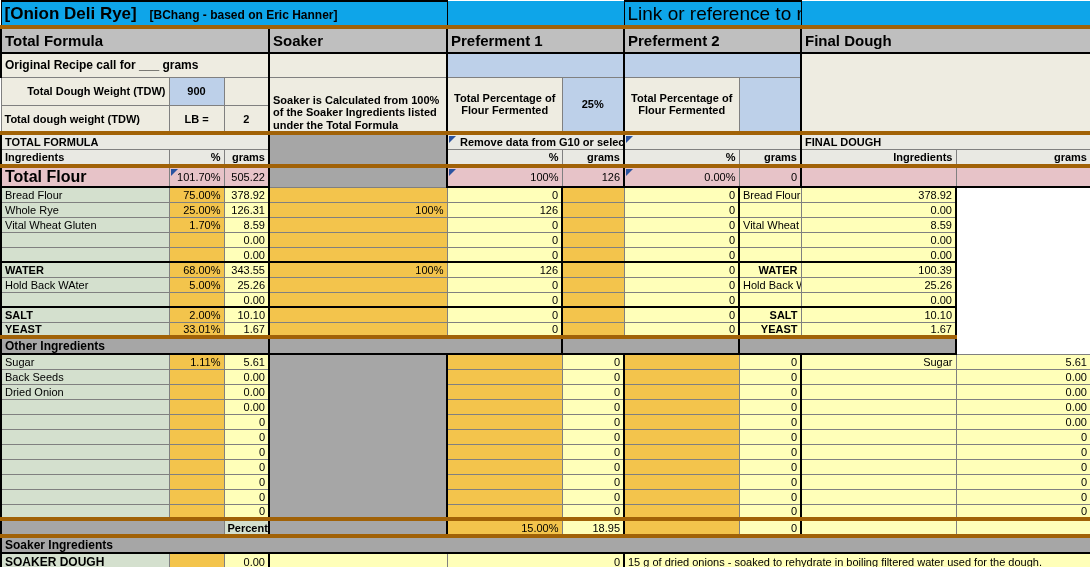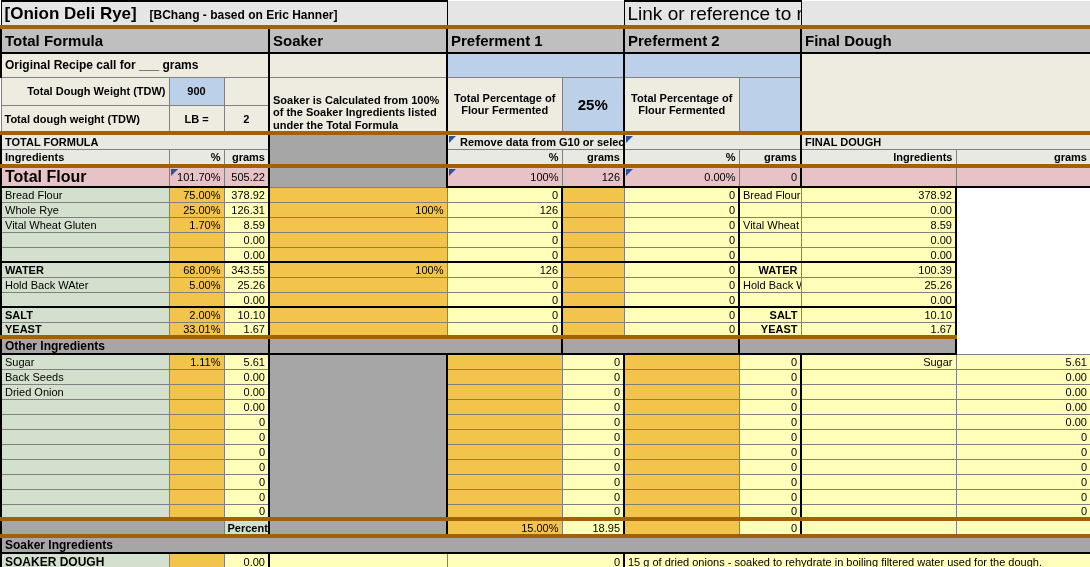--- a/index.html
+++ b/index.html
@@ -9,21 +9,21 @@
     font-family: "Liberation Sans", sans-serif;
     font-size: 11px;
     color: #000;
     overflow: hidden;
   }
   table.sheet { border-collapse: collapse; table-layout: fixed; width: 1090px; }
   td { padding: 0 3px; overflow: hidden; white-space: nowrap;
        border: 1px solid #808080; height: 15px; vertical-align: middle; }
 
   
-  .white   { background:#e5e5e5;margin-left:20px; }
+  .white   { background:#0ea5e9;margin-left:20px; }
   .gray    { background:#bfbfbf; }
   .gray2   { background:#a6a6a6; }
   .cream   { background:#eeece1; }
   .lgray   { background:#e9e9e3; }
   .blue    { background:#bdd0e9; }
   .pink    { background:#e7c3c8; }
   .green   { background:#d4e0ce; }
   .gold    { background:#f5c githubD; }
   .gold    { background:#f3c44c; }
   .pale    { background:#ffffb9; }
@@ -98,21 +98,21 @@
     <td colspan="2" class="blue thick-l"></td>
     <td colspan="2" class="cream thick-l thick-r" rowspan="3"></td>
   </tr>
 
   <tr>
     <td class="cream b r" style="height:28px">Total Dough Weight (TDW)</td>
     <td class="blue b c">900</td>
     <td class="cream"></td>
     <td class="cream wrap b thick-l" rowspan="2" style="font-size:11px;vertical-align:top;padding-top:16px">Soaker is Calculated from 100% of the Soaker Ingredients listed under the Total Formula</td>
     <td class="cream wrap b c thick-l" rowspan="2" style="font-size:11px">Total Percentage of Flour Fermented</td>
-    <td class="blue b c" rowspan="2" style="font-size:15px">25%</td>
+    <td class="blue b c" rowspan="2" style="font-size:11px">25%</td>
     <td class="cream wrap b c thick-l" rowspan="2" style="font-size:11px">Total Percentage of Flour Fermented</td>
     <td class="blue b c" rowspan="2" style="font-size:11px"></td>
   </tr>
 
   <tr>
     <td class="cream b l" style="height:28px">Total dough weight (TDW)</td>
     <td class="cream b c">LB  =</td>
     <td class="cream b c">2</td>
   </tr>
 

